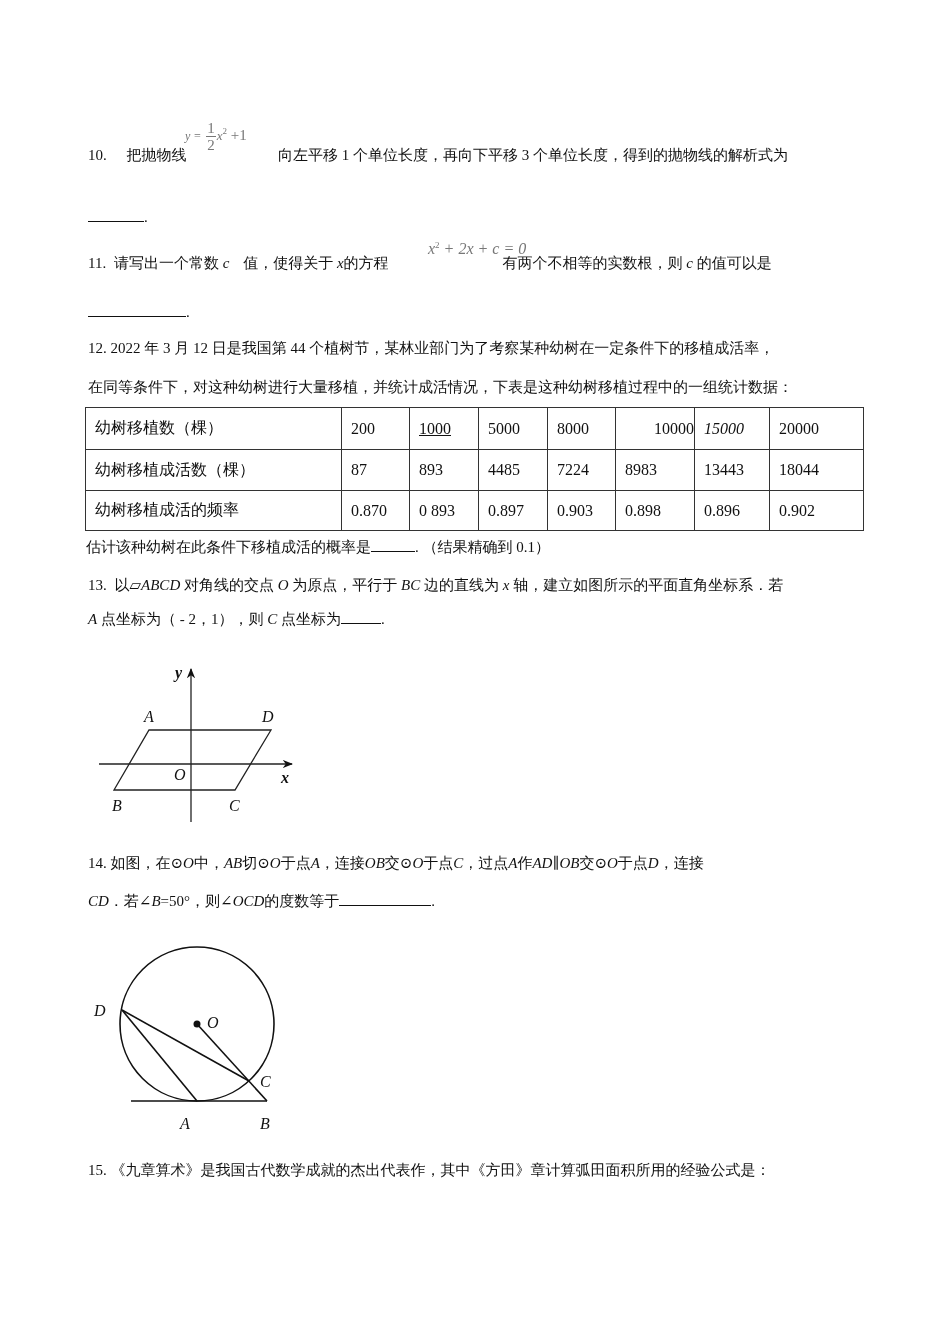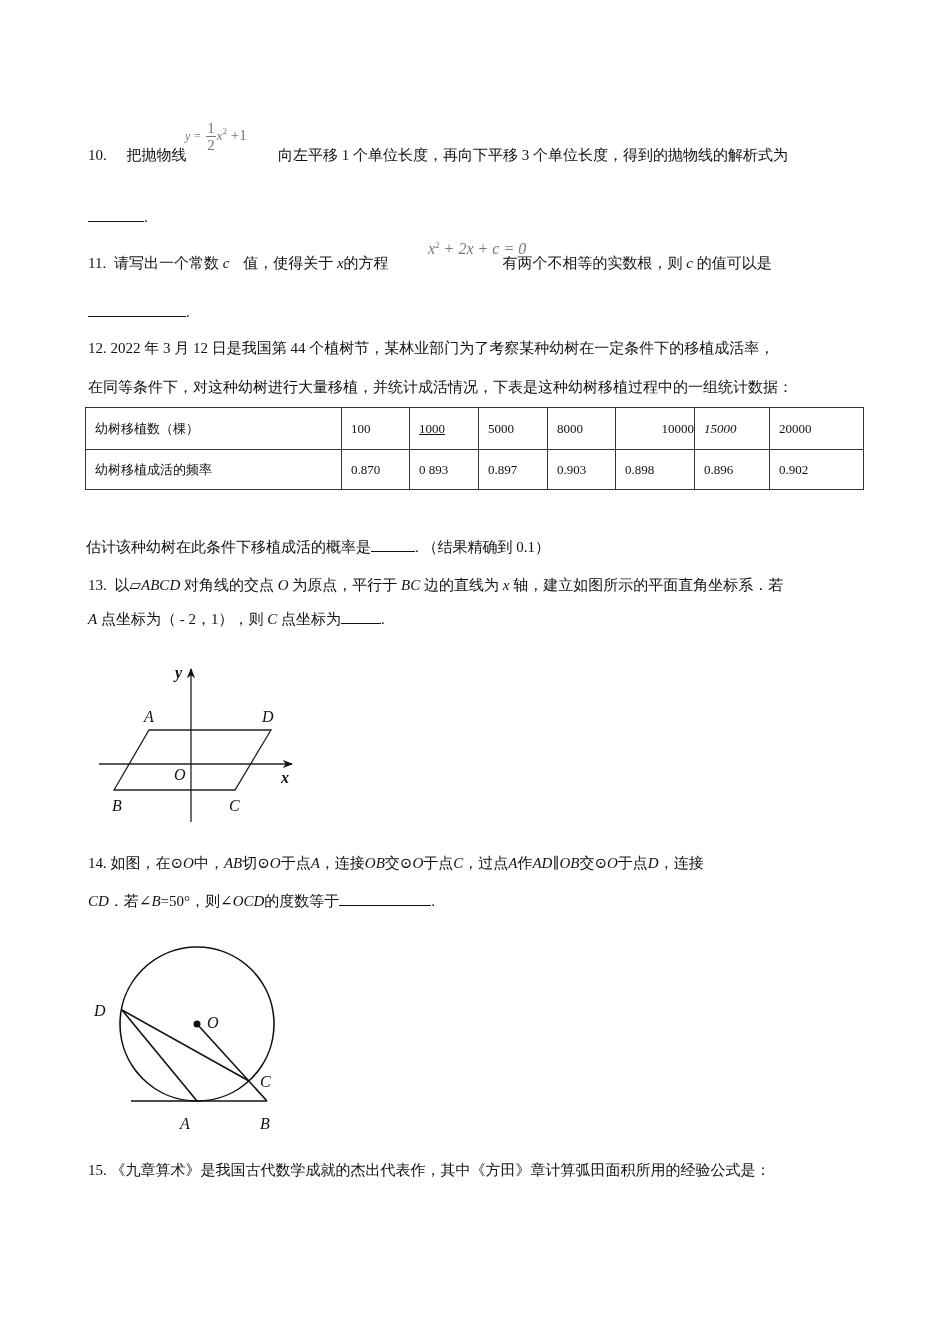--- a/index.html
+++ b/index.html
@@ -5,21 +5,21 @@
   html, body { margin:0; padding:0; background:#ffffff; }
   body { width:950px; height:1344px; position:relative; overflow:hidden;
          font-family:"Liberation Serif","DejaVu Serif",serif; color:#111; font-size:15px; }
   .line { position:absolute; left:88px; white-space:nowrap; font-size:15px; line-height:20px; }
   .i { font-style:italic; }
   .formula { position:absolute; color:#777; font-family:"Liberation Serif",serif; font-size:15px; white-space:nowrap; }
   .frac { display:inline-block; vertical-align:middle; text-align:center; margin:0 1px; }
   .frac span { display:block; line-height:16px; }
   .frac .num { border-bottom:1px solid #777; padding:0 1px; }
   .blank { display:inline-block; border-bottom:1px solid #111; height:14px; vertical-align:baseline; }
-  table.data { position:absolute; left:85px; top:407px; border-collapse:collapse; font-size:13px; }
+  table.data { position:absolute; left:85px; top:407px; border-collapse:collapse; font-size:16px; }
   table.data td { border:1.5px solid #333; height:40px; padding:0 0 0 9px; text-align:left; vertical-align:middle; box-sizing:border-box; }
   svg text { font-family:"Liberation Serif",serif; font-style:italic; font-size:16px; fill:#111; }
 </style>
 </head>
 <body>
 
 <div class="line" style="top:145px;">
   <span>10.</span>
   <span style="margin-left:16px;">把抛物线</span>
   <span style="display:inline-block;width:84px;"></span>
@@ -52,27 +52,37 @@
   <span class="blank" style="width:98px;"></span><span>.</span>
 </div>
 
 <div class="line" style="top:338px;">12.  2022 年 3 月 12 日是我国第 44 个植树节，某林业部门为了考察某种幼树在一定条件下的移植成活率，</div>
 <div class="line" style="top:377px;">在同等条件下，对这种幼树进行大量移植，并统计成活情况，下表是这种幼树移植过程中的一组统计数据：</div>
 
 <table class="data">
   <tbody>
       <tr style="height:42px;">
     <td style="width:256px;">幼树移植数（棵）</td>
-    <td style="width:68px;">100</td>
+    <td style="width:68px;">200</td>
     <td style="width:69px;text-decoration:underline;">1000</td>
     <td style="width:69px;margin-left:20px;">5000</td>
     <td style="width:68px;">8000</td>
     <td style="width:79px;text-align:right;">10000</td>
     <td style="width:75px;font-style:italic;">15000</td>
     <td style="width:94px;">20000</td>
+  </tr>
+  <tr style="height:41px;">
+    <td>幼树移植成活数（棵）</td>
+    <td>87</td>
+    <td>893</td>
+    <td>4485</td>
+    <td>7224</td>
+    <td>8983</td>
+    <td>13443</td>
+    <td>18044</td>
   </tr>
   <tr style="height:37px;">
     <td>幼树移植成活的频率</td>
     <td>0.870</td>
     <td>0 893</td>
     <td>0.897</td>
     <td>0.903</td>
     <td>0.898</td>
     <td>0.896</td>
     <td>0.902</td>

